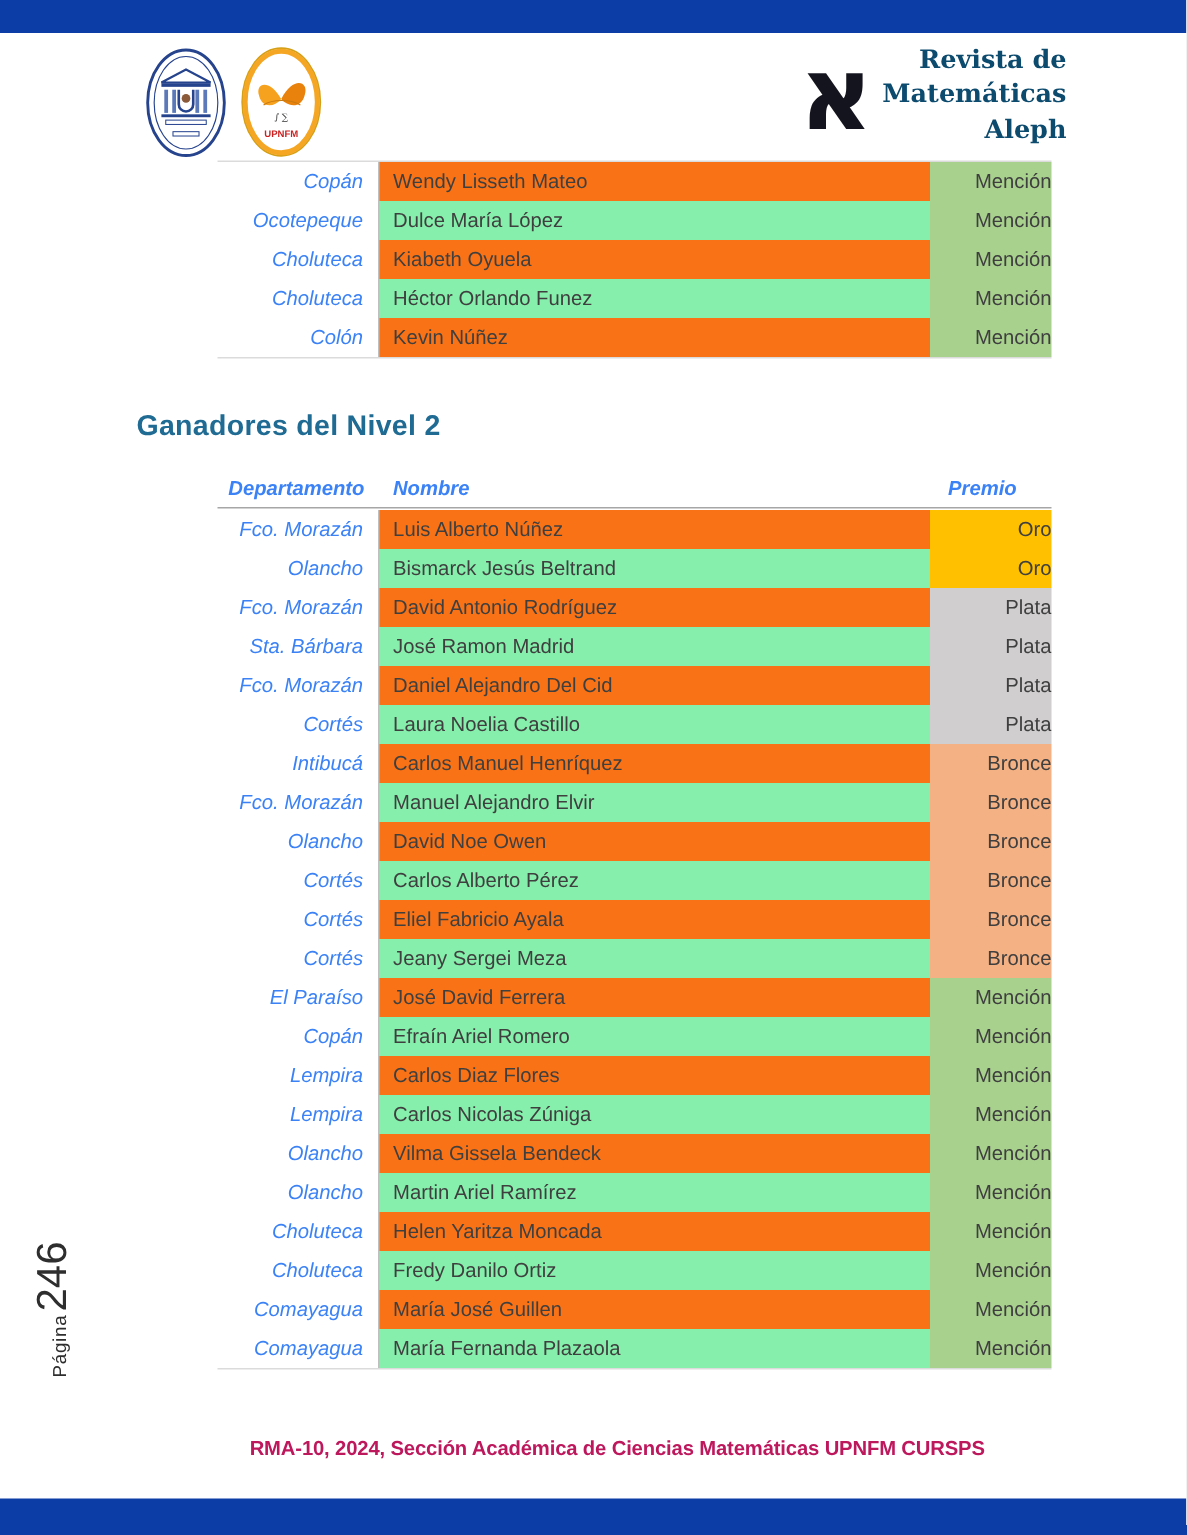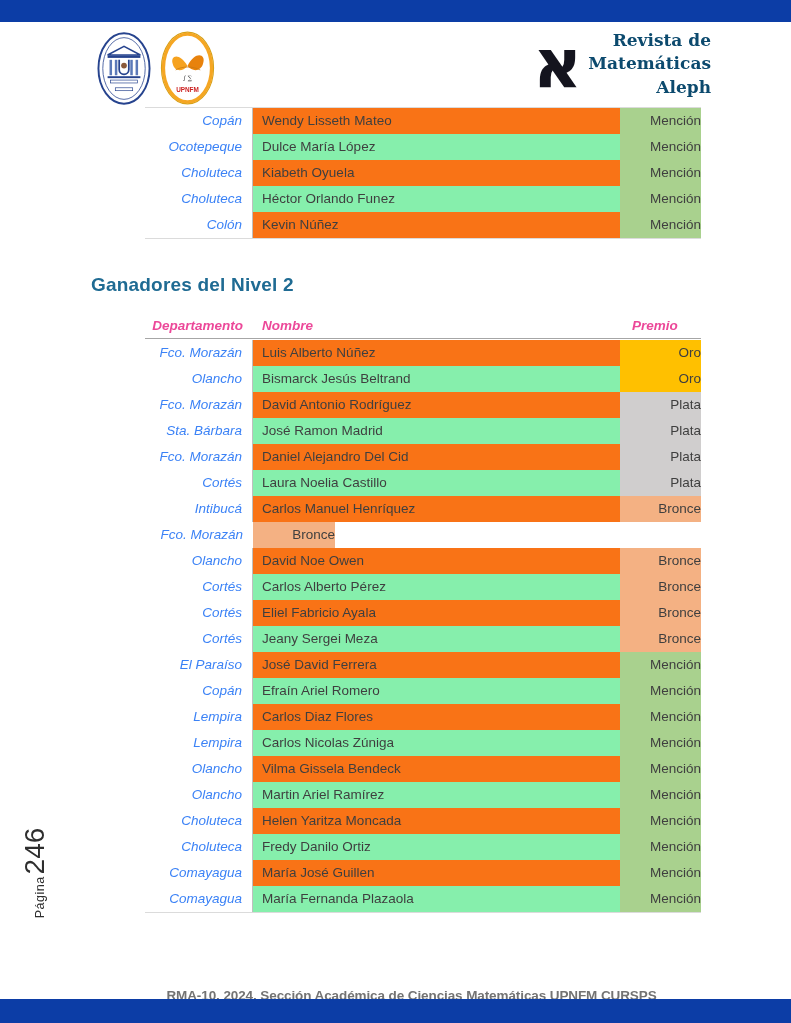--- a/index.html
+++ b/index.html
@@ -24,36 +24,36 @@
   .tbl-n2{top:340px;border-bottom:1px solid #DBDBDB;}
   .row{display:flex;height:26px;line-height:26px;font-size:13.5px;color:#3F3F3F;}
   .cell-dept{width:108px;text-align:right;padding-right:10px;box-sizing:border-box;
     font-style:italic;color:#3b82f6;overflow:hidden;white-space:nowrap;}
   .cell-name{width:371px;padding-left:9px;box-sizing:border-box;border-left:1px solid #BFBFBF;
     background:#86efac;overflow:hidden;white-space:nowrap;}
   .cell-premio{width:82px;padding-left:8px;box-sizing:border-box;overflow:hidden;white-space:nowrap;text-align:right;}
   .row.stripe .cell-name{background:#f97316;}
 
   .hdr-row{position:absolute;left:145px;top:313px;width:556px;display:flex;height:26px;line-height:26px;
-    font-size:13.5px;font-weight:bold;font-style:italic;color:#ec4899;border-bottom:1px solid #A6A6A6;box-sizing:border-box;}
+    font-size:13.5px;font-weight:bold;font-style:italic;color:#3b82f6;border-bottom:1px solid #A6A6A6;box-sizing:border-box;}
   .hdr-dept{width:108px;text-align:right;padding-right:10px;box-sizing:border-box;}
   .hdr-name{width:371px;padding-left:9px;box-sizing:border-box;}
   .hdr-premio{width:77px;padding-left:8px;box-sizing:border-box;}
 
   .section-title{position:absolute;left:91px;top:274px;font-size:19px;font-weight:bold;
     color:var(--heading,#1F6B93);letter-spacing:.2px;}
 
   
   .page-label{position:absolute;left:-36px;top:852px;width:152px;height:42px;
     transform:rotate(-90deg);display:flex;align-items:baseline;justify-content:center;gap:2px;color:#2E2E2E;}
   .page-label .pfx{font-size:12.5px;letter-spacing:.5px;}
   .page-label .num{font-size:28px;}
 
-  .footer-line{position:absolute;left:0;right:0;bottom:20px;text-align:center;
-    font-size:13.5px;font-weight:bold;color:#737373;letter-spacing:-.1px;margin-left:32px;}
+  .footer-line{position:absolute;left:0;right:0;bottom:50px;text-align:center;
+    font-size:13.5px;font-weight:bold;color:#be185d;letter-spacing:-.1px;margin-left:32px;}
 </style>
 </head>
 <body>
 
 <div class="page" style="--accent: #0C3DA6; --heading: #1F6B93;">
 
   <div class="bar top"></div>
 
   <div class="logos">
     <svg width="54" height="75" viewBox="0 0 56 76">
@@ -156,20 +156,21 @@
     <div class="cell-name">Laura Noelia Castillo</div>
     <div class="cell-premio" style="background: rgb(208, 206, 206);">Plata</div>
   </div>
       <div class="row stripe">
     <div class="cell-dept">Intibucá</div>
     <div class="cell-name">Carlos Manuel Henríquez</div>
     <div class="cell-premio" style="background: rgb(244, 177, 131);">Bronce</div>
   </div>
       <div class="row">
     <div class="cell-dept">Fco. Morazán</div>
+    <div class="cell-name">Manuel Alejandro Elvir</div>
     <div class="cell-premio" style="background: rgb(244, 177, 131);">Bronce</div>
   </div>
       <div class="row stripe">
     <div class="cell-dept">Olancho</div>
     <div class="cell-name">David Noe Owen</div>
     <div class="cell-premio" style="background: rgb(244, 177, 131);">Bronce</div>
   </div>
       <div class="row">
     <div class="cell-dept">Cortés</div>
     <div class="cell-name">Carlos Alberto Pérez</div>

